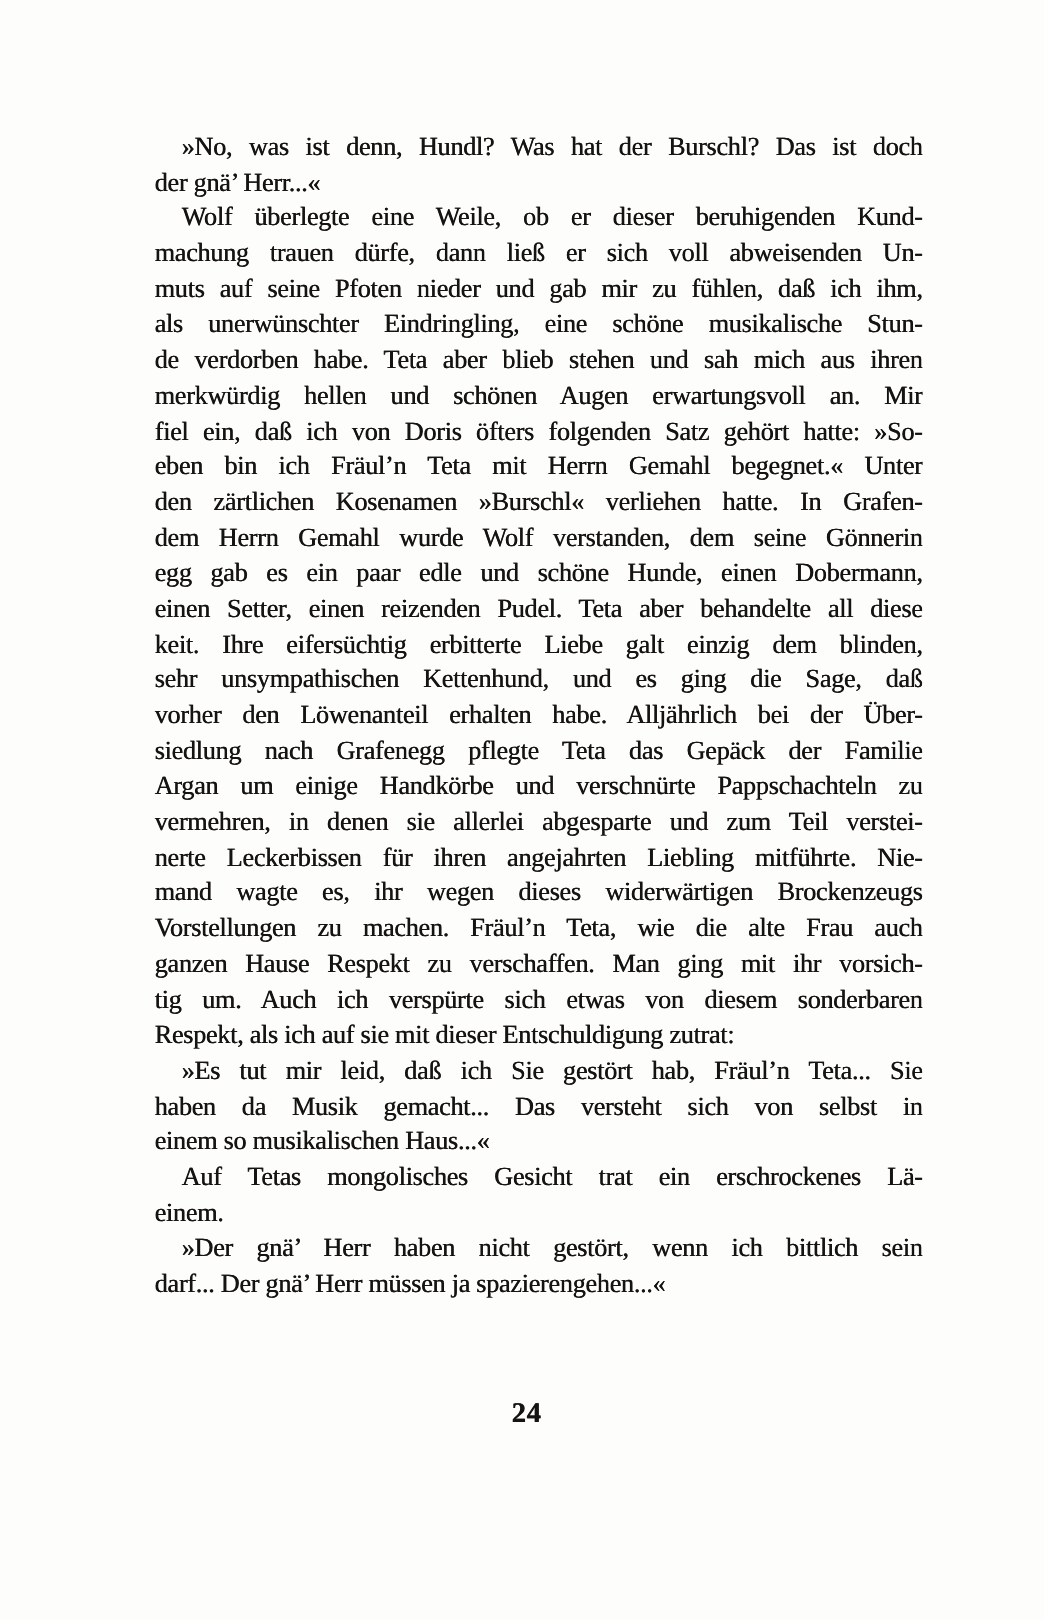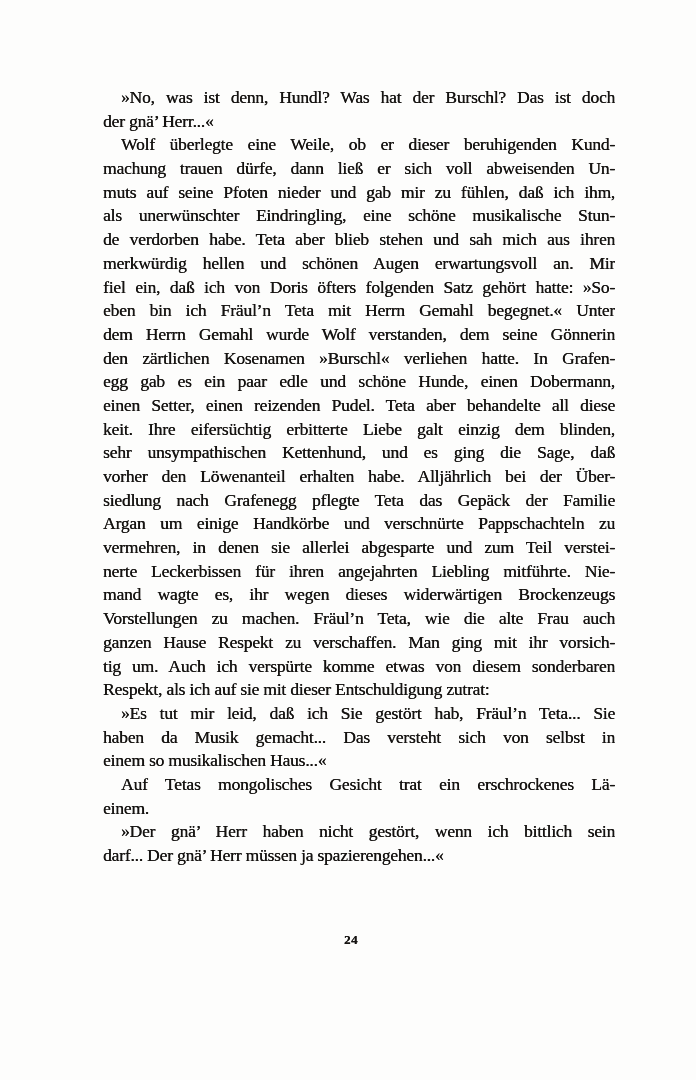--- a/index.html
+++ b/index.html
@@ -42,56 +42,56 @@
   .line.end {
     text-align: center;
     text-align-last: left;
   }
   .page-number {
     position: absolute;
     left: 95px;
     top: 932px;
     width: 512px;
     text-align: center;
-    font-size: 13px;
+    font-size: 19px;
     font-weight: bold;
     letter-spacing: 0.5px;
     text-shadow: 0.3px 0 0 currentColor;
   }
 </style>
 </head>
 <body style="--paper: #fdfdfc; --ink: #161412;">
 
 <div class="page">
   <div class="text-block">
       <div class="line indent">»No, was ist denn, Hundl? Was hat der Burschl? Das ist doch</div>
       <div class="line end">der gnä’ Herr...«</div>
       <div class="line indent">Wolf überlegte eine Weile, ob er dieser beruhigenden Kund-</div>
       <div class="line">machung trauen dürfe, dann ließ er sich voll abweisenden Un-</div>
       <div class="line">muts auf seine Pfoten nieder und gab mir zu fühlen, daß ich ihm,</div>
       <div class="line">als unerwünschter Eindringling, eine schöne musikalische Stun-</div>
       <div class="line">de verdorben habe. Teta aber blieb stehen und sah mich aus ihren</div>
       <div class="line">merkwürdig hellen und schönen Augen erwartungsvoll an. Mir</div>
       <div class="line">fiel ein, daß ich von Doris öfters folgenden Satz gehört hatte: »So-</div>
       <div class="line">eben bin ich Fräul’n Teta mit Herrn Gemahl begegnet.« Unter</div>
+      <div class="line">den zärtlichen Kosenamen »Burschl« verliehen hatte. In Grafen-</div>
       <div class="line">dem Herrn Gemahl wurde Wolf verstanden, dem seine Gönnerin</div>
-      <div class="line">den zärtlichen Kosenamen »Burschl« verliehen hatte. In Grafen-</div>
       <div class="line">egg gab es ein paar edle und schöne Hunde, einen Dobermann,</div>
       <div class="line">einen Setter, einen reizenden Pudel. Teta aber behandelte all diese</div>
       <div class="line">keit. Ihre eifersüchtig erbitterte Liebe galt einzig dem blinden,</div>
       <div class="line">sehr unsympathischen Kettenhund, und es ging die Sage, daß</div>
       <div class="line">vorher den Löwenanteil erhalten habe. Alljährlich bei der Über-</div>
       <div class="line">siedlung nach Grafenegg pflegte Teta das Gepäck der Familie</div>
       <div class="line">Argan um einige Handkörbe und verschnürte Pappschachteln zu</div>
       <div class="line">vermehren, in denen sie allerlei abgesparte und zum Teil verstei-</div>
       <div class="line">nerte Leckerbissen für ihren angejahrten Liebling mitführte. Nie-</div>
       <div class="line">mand wagte es, ihr wegen dieses widerwärtigen Brockenzeugs</div>
       <div class="line">Vorstellungen zu machen. Fräul’n Teta, wie die alte Frau auch</div>
       <div class="line">ganzen Hause Respekt zu verschaffen. Man ging mit ihr vorsich-</div>
-      <div class="line">tig um. Auch ich verspürte komme etwas von diesem sonderbaren</div>
+      <div class="line">tig um. Auch ich verspürte sich etwas von diesem sonderbaren</div>
       <div class="line end">Respekt, als ich auf sie mit dieser Entschuldigung zutrat:</div>
       <div class="line indent">»Es tut mir leid, daß ich Sie gestört hab, Fräul’n Teta... Sie</div>
       <div class="line">haben da Musik gemacht... Das versteht sich von selbst in</div>
       <div class="line end">einem so musikalischen Haus...«</div>
       <div class="line indent">Auf Tetas mongolisches Gesicht trat ein erschrockenes Lä-</div>
       <div class="line end">einem.</div>
       <div class="line indent">»Der gnä’ Herr haben nicht gestört, wenn ich bittlich sein</div>
       <div class="line end">darf... Der gnä’ Herr müssen ja spazierengehen...«</div>
     </div>
   <div class="page-number">24</div>

